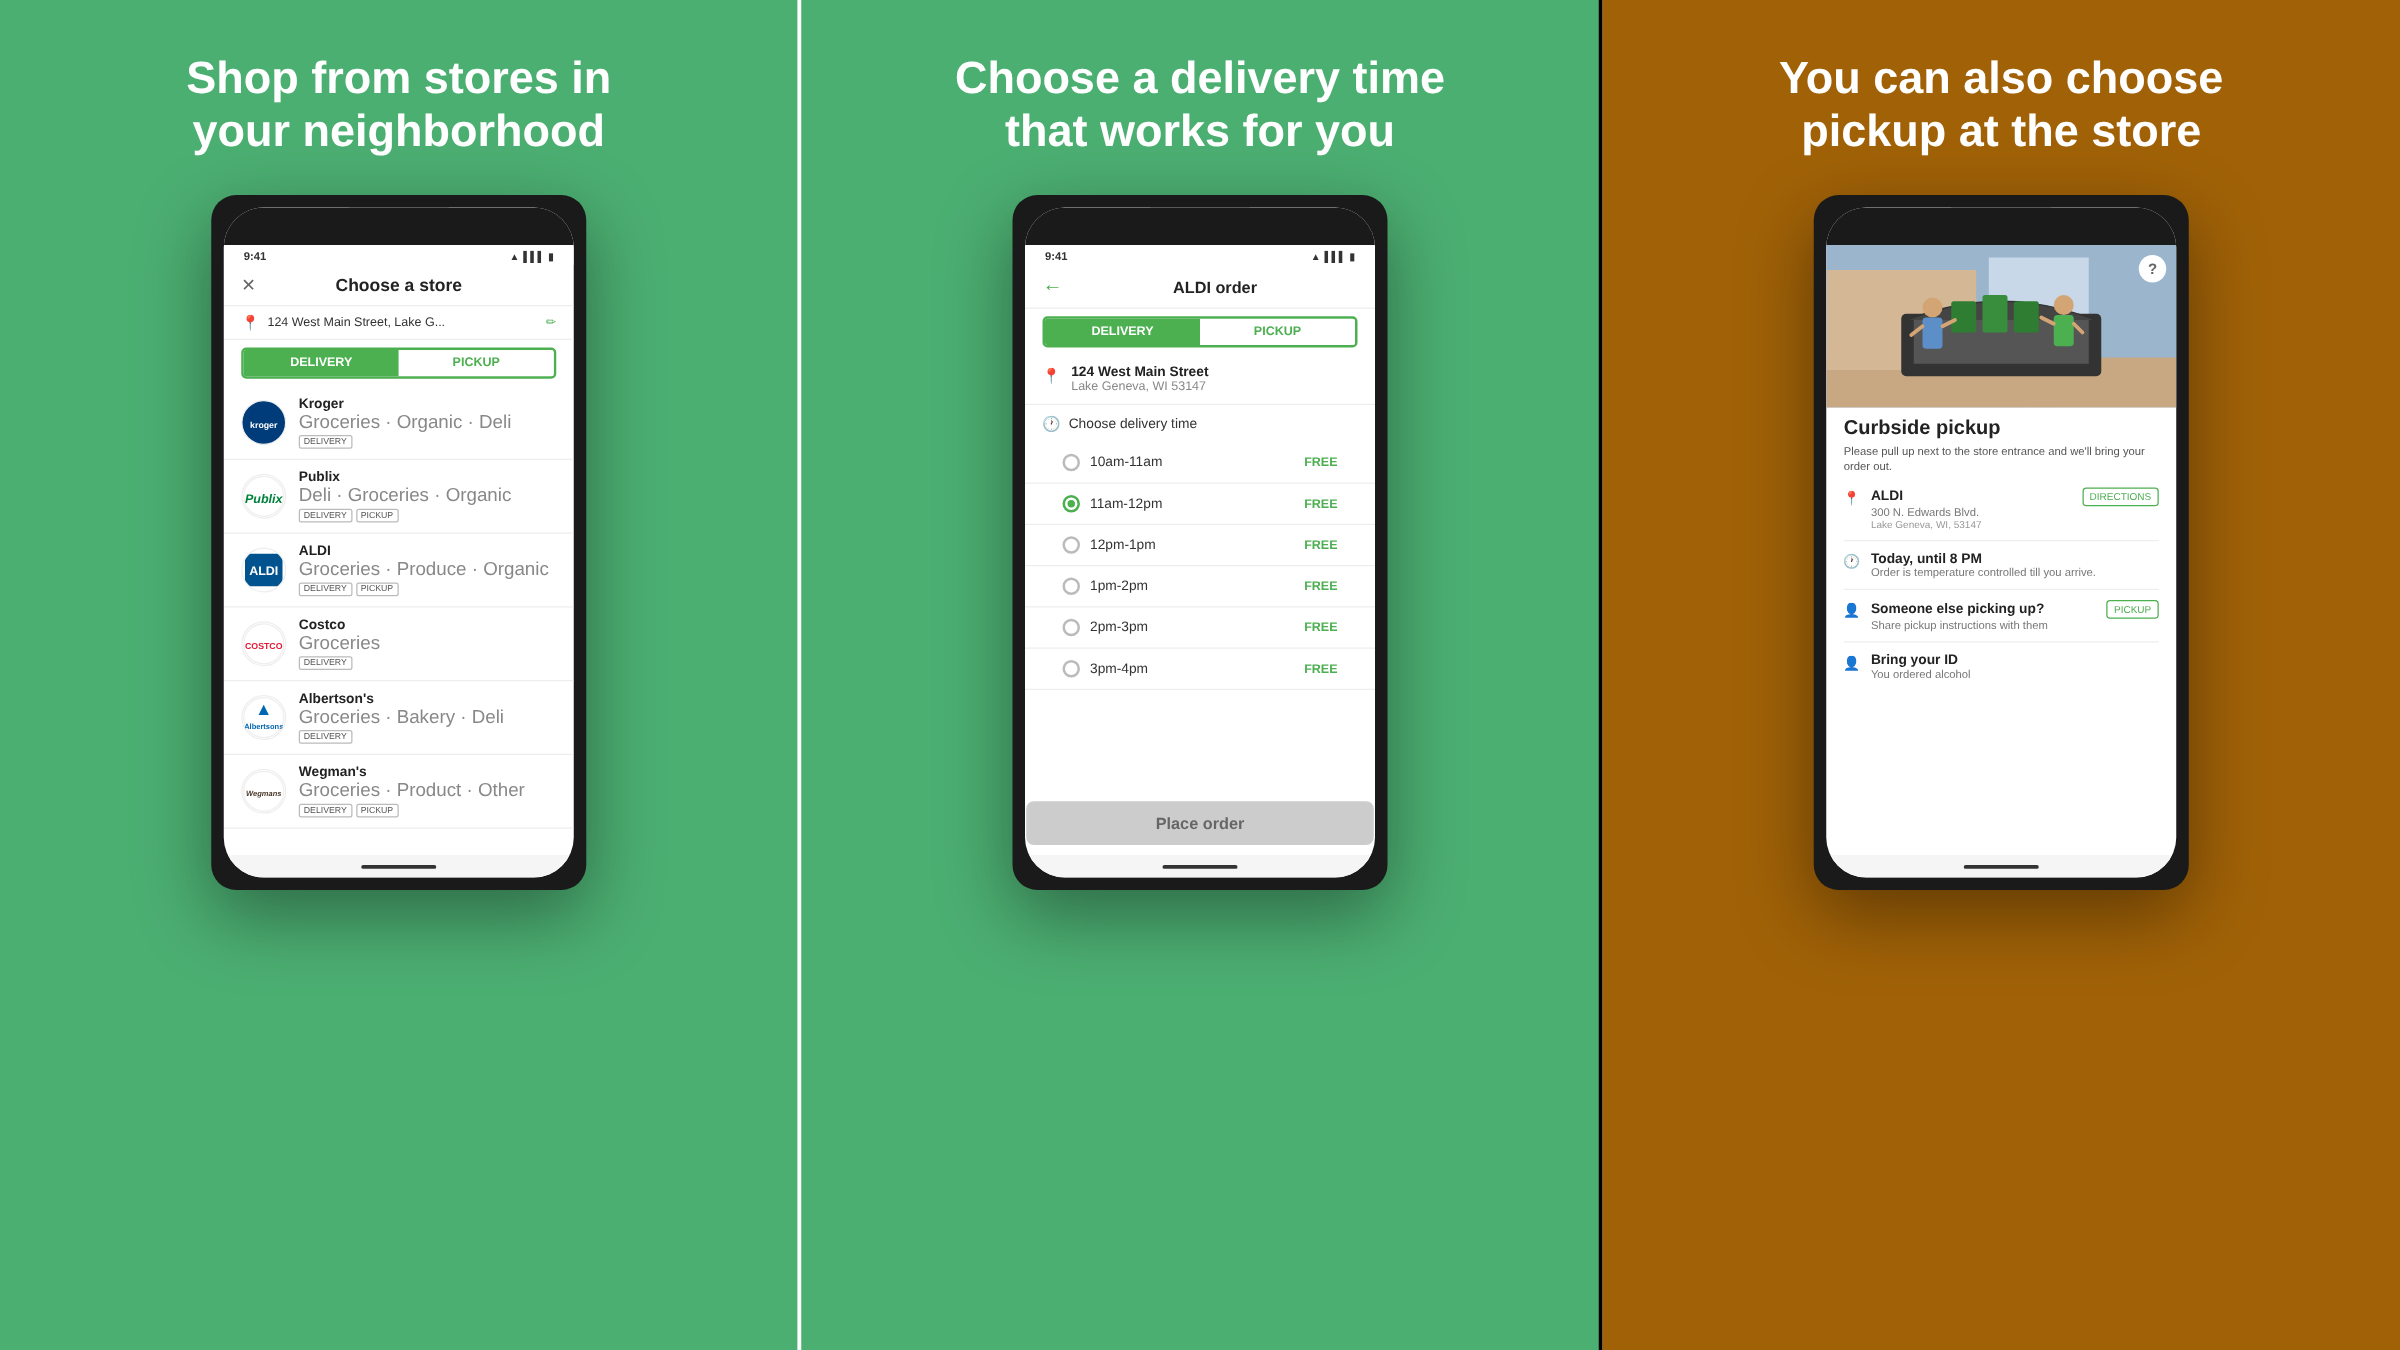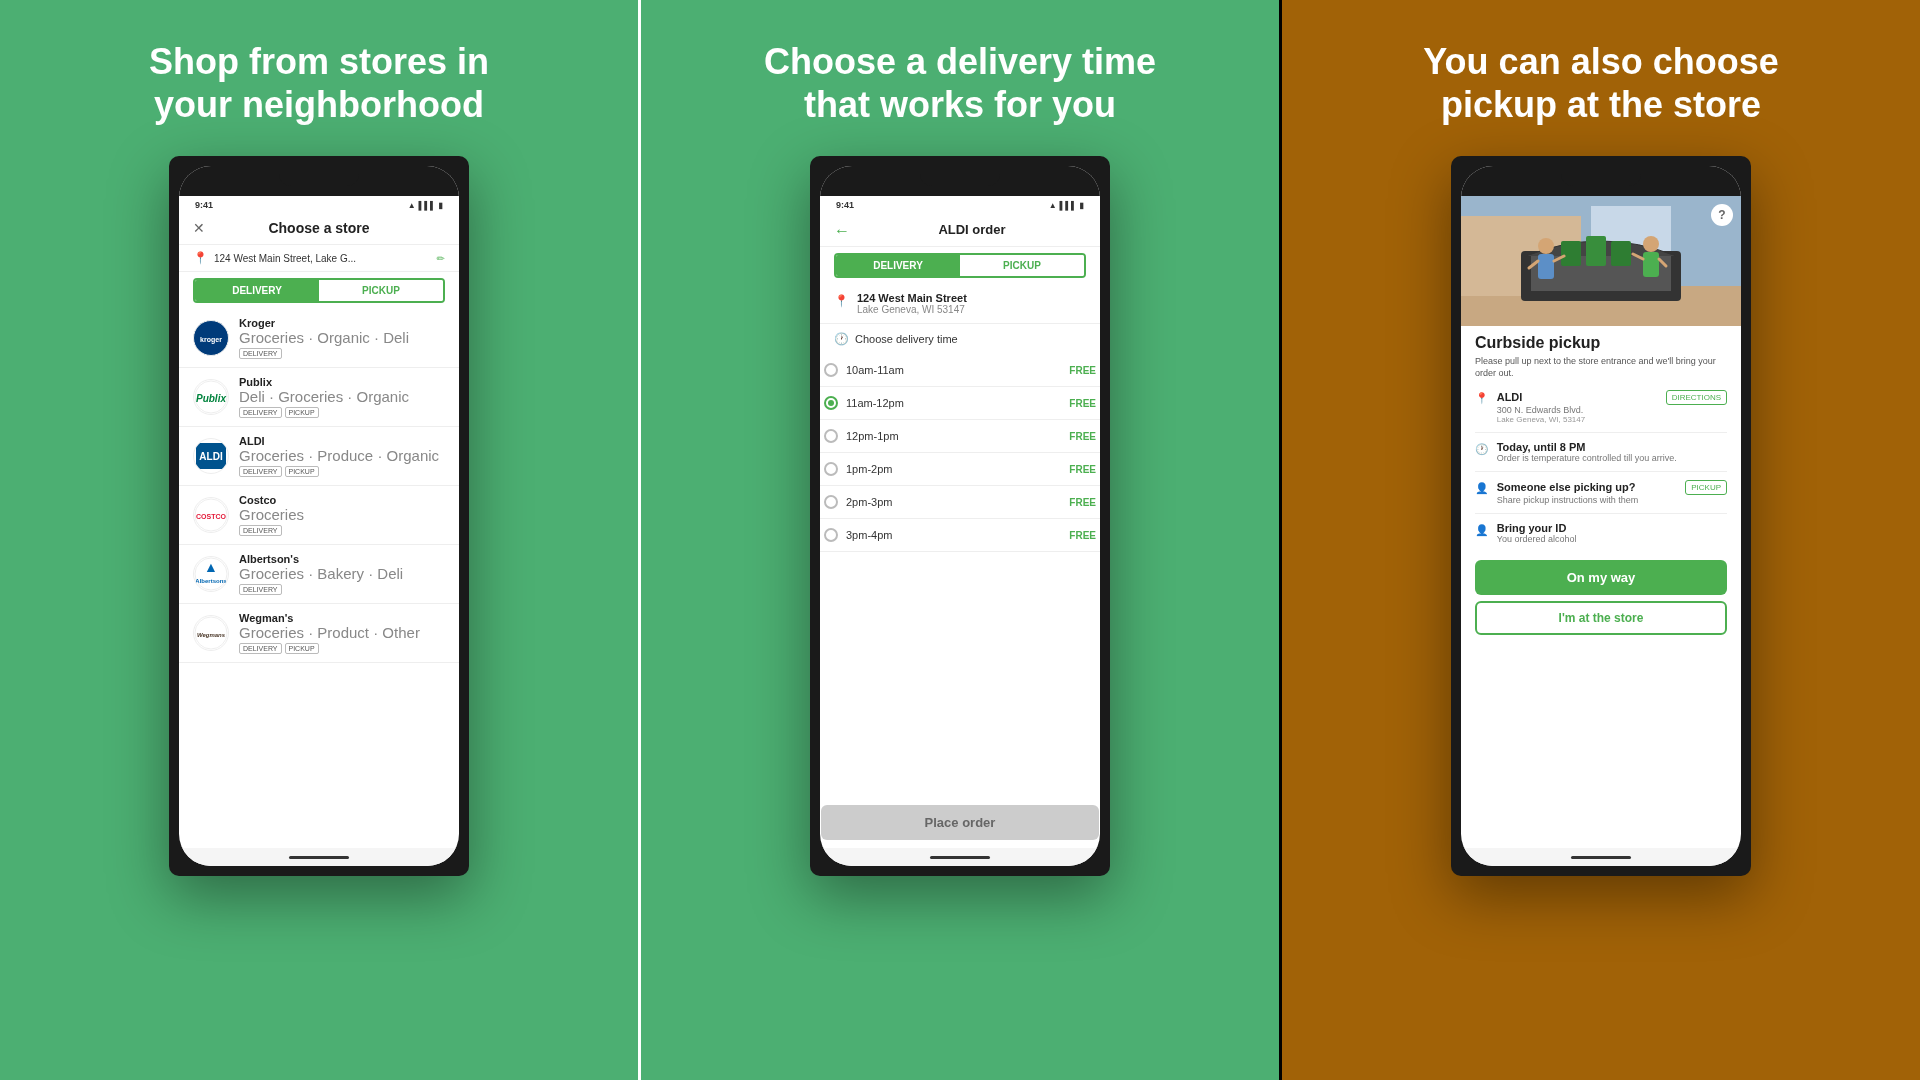--- a/index.html
+++ b/index.html
@@ -31,23 +31,23 @@
       font-weight: bold;
       text-align: center;
       line-height: 1.2;
       margin-bottom: 30px;
       max-width: 480px;
     }
 
     
     .phone {
       width: 300px;
-      height: 720px;
+      height: 556px;
       background: #1a1a1a;
-      border-radius: 10px;
+      border-radius: 20px;
       padding: 10px;
       position: relative;
       box-shadow: 0 20px 60px rgba(0,0,0,0.4);
       flex-shrink: 0;
     }
 
     .phone-inner {
       width: 100%;
       height: 100%;
       background: white;
@@ -249,21 +249,21 @@
     .date-tab.active { background: #4CAF50; color: white; }
     .date-tab.inactive { background: white; color: #333; border: 1px solid #ddd; }
     .date-tab .day-name { font-size: 10px; font-weight: bold; }
     .date-tab .date-num { font-size: 9px; }
 
     .time-slots { flex: 1; overflow: hidden; }
 
     .time-slot {
       display: flex;
       align-items: center;
-      padding: 9px 4px;
+      padding: 9px 30px;
       border-bottom: 1px solid #eee;
       gap: 8px;
     }
 
     .radio-btn {
       width: 14px;
       height: 14px;
       border-radius: 50%;
       border: 2px solid #bbb;
       flex-shrink: 0;
@@ -741,24 +741,20 @@
         </div>
 
         <div class="pickup-info-item" style="border-bottom:none;">
           <span class="pickup-icon">👤</span>
           <div class="pickup-info-main">
             <div class="pickup-info-name">Bring your ID</div>
             <div class="pickup-info-sub">You ordered alcohol</div>
           </div>
         </div>
 
-        <div class="action-buttons">
-          <div class="on-my-way-btn">On my way</div>
-          <div class="im-at-store-btn">I'm at the store</div>
-        </div>
 
       </div>
 
       <div class="phone-bottom-bar">
         <div class="bottom-indicator"></div>
       </div>
     </div>
   </div>
 </div>
 

